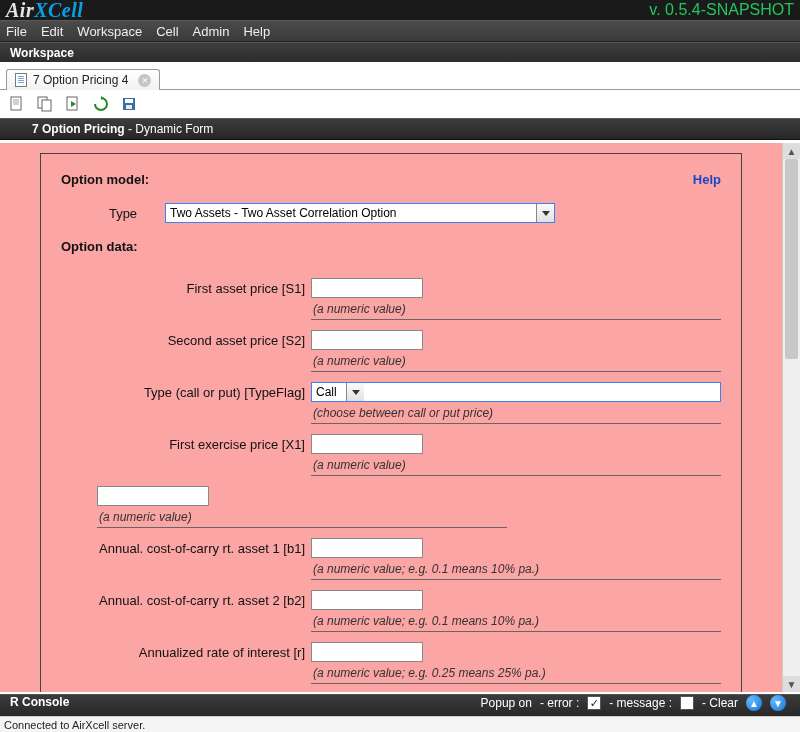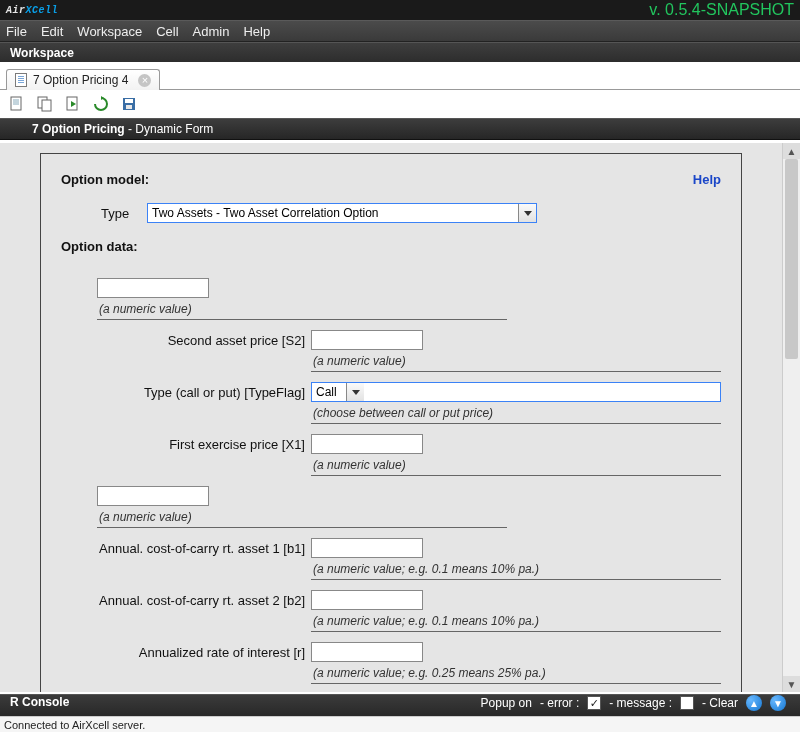--- a/index.html
+++ b/index.html
@@ -1,21 +1,21 @@
 <!DOCTYPE html>
 <html><head>
 <meta charset="utf-8">
 <style>
 * { box-sizing: border-box; }
 html, body { margin:0; padding:0; font-family: Arial, Helvetica, sans-serif; font-size:12px; color:#111; background:#fff; }
 body { width:800px; height:732px; overflow:hidden; position:relative; }
 
 
 .brand-bar { background:#1a1a1a; height:20px; display:flex; justify-content:space-between; align-items:center; padding:0 6px; }
-.brand { font-family: Liberation Mono, monospace; font-weight:bold; font-style:italic; font-size:10px; letter-spacing:.5px; }
+.brand { font-family: Liberation Serif, serif; font-weight:bold; font-style:italic; font-size:20px; letter-spacing:.5px; }
 .brand .air { color:#e6e6e6; }
 .brand .x   { color:#0aa0e8; }
 .brand .cell{ color:#0aa0e8; }
 .version { color:#22c55e; font-weight:normal; font-size:16px; }
 
 
 .menubar { background:linear-gradient(#4b4b4b,#3a3a3a); height:22px; display:flex; align-items:center; padding:0 6px; border-top:1px solid #5a5a5a; border-bottom:1px solid #222; }
 .menubar .item { color:#eee; font-size:13px; margin-right:14px; cursor:default; }
 
 
@@ -33,33 +33,33 @@
 .toolbar { height:28px; padding:4px 8px; display:flex; align-items:center; background:#fff; }
 .tbtn { width:18px; height:18px; margin-right:10px; cursor:pointer; display:flex; align-items:center; justify-content:center; }
 .tbtn svg { width:16px; height:16px; }
 
 
 .form-banner { background:linear-gradient(#3d3d3d,#262626); color:#fff; padding:3px 8px; font-size:12px; border-top:1px solid #555; border-bottom:1px solid #111; }
 .form-banner b { font-weight:bold;margin-left:24px; }
 
 
 .scroll-wrap { position:absolute; top:143px; bottom:40px; left:0; right:0; overflow:hidden; }
-.scroll-content { position:absolute; top:0; bottom:0; left:0; right:18px; overflow:hidden; background:#e5e5e5; padding:10px 0 0 0; }
+.scroll-content { position:absolute; top:0; bottom:0; left:0; right:18px; overflow:hidden; background:#fca5a5; padding:10px 0 0 0; }
 .vscroll { position:absolute; top:0; bottom:0; right:0; width:18px; background:#efefef; border-left:1px solid #ccc; }
 .vscroll .up, .vscroll .down { height:16px; background:#ddd; display:flex; align-items:center; justify-content:center; font-size:10px; color:#555; cursor:pointer; }
 .vscroll .down { position:absolute; bottom:0; left:0; right:0; }
 .vscroll .thumb { position:absolute; top:16px; left:2px; right:2px; height:200px; background:#c8c8c8; border-radius:2px; cursor:pointer; }
 
 
 .form-panel { margin:0 40px 0 40px; border:1px solid #444; border-bottom:none; padding:18px 20px 10px 20px; height:700px; position:relative; }
 .section-title { font-weight:bold; font-size:13px; margin-bottom:16px; }
 .help-link { position:absolute; top:18px; right:20px; color:#1a46c8; font-weight:bold; font-size:13px; cursor:pointer; }
 
 .type-row { display:flex; align-items:center; margin:0 0 16px 40px; }
-.type-row .lbl { width:44px; text-align:left; font-size:13px; margin-right:2px; }
+.type-row .lbl { width:44px; text-align:center; font-size:13px; margin-right:20px; }
 .select-wrap { display:flex; border:1px solid #3b82f6; background:#fff; height:20px; }
 .select-wrap input { border:none; height:18px; font-size:12px; padding:0 4px; width:370px; }
 .select-wrap .dd { width:18px; border-left:1px solid #888; background:linear-gradient(#fafafa,#e2e2e2); display:flex; align-items:center; justify-content:center; cursor:pointer; }
 .select-wrap .dd::after { content:''; border-left:4px solid transparent; border-right:4px solid transparent; border-top:5px solid #333; }
 .select-small .select-wrap input { width:34px; }
 
 .data-title { font-weight:bold; font-size:13px; margin:6px 0 24px 0; }
 
 .field-row { display:flex; align-items:flex-start; margin-bottom:10px; margin-left:36px; }
 .field-row .flabel { width:224px; text-align:right; font-size:13px; padding-top:3px; padding-right:6px; }
@@ -157,20 +157,21 @@
         <div class="select-wrap">
           <input readonly="" value="Two Assets - Two Asset Correlation Option" style="">
           <div class="dd"></div>
         </div>
       </div>
 
       <div class="data-title">Option data:</div>
 
       <div id="fields">
           <div class="field-row">
+            <div class="flabel">First asset price [S1]</div>
             <div class="fbody"><input class="plain" style=""><div class="fhint">(a numeric value)</div></div>
           </div>
           <div class="field-row">
             <div class="flabel">Second asset price [S2]</div>
             <div class="fbody"><input class="plain" style=""><div class="fhint">(a numeric value)</div></div>
           </div>
           <div class="field-row">
             <div class="flabel">Type (call or put) [TypeFlag]</div>
             <div class="fbody select-small">
               <div class="select-wrap">

